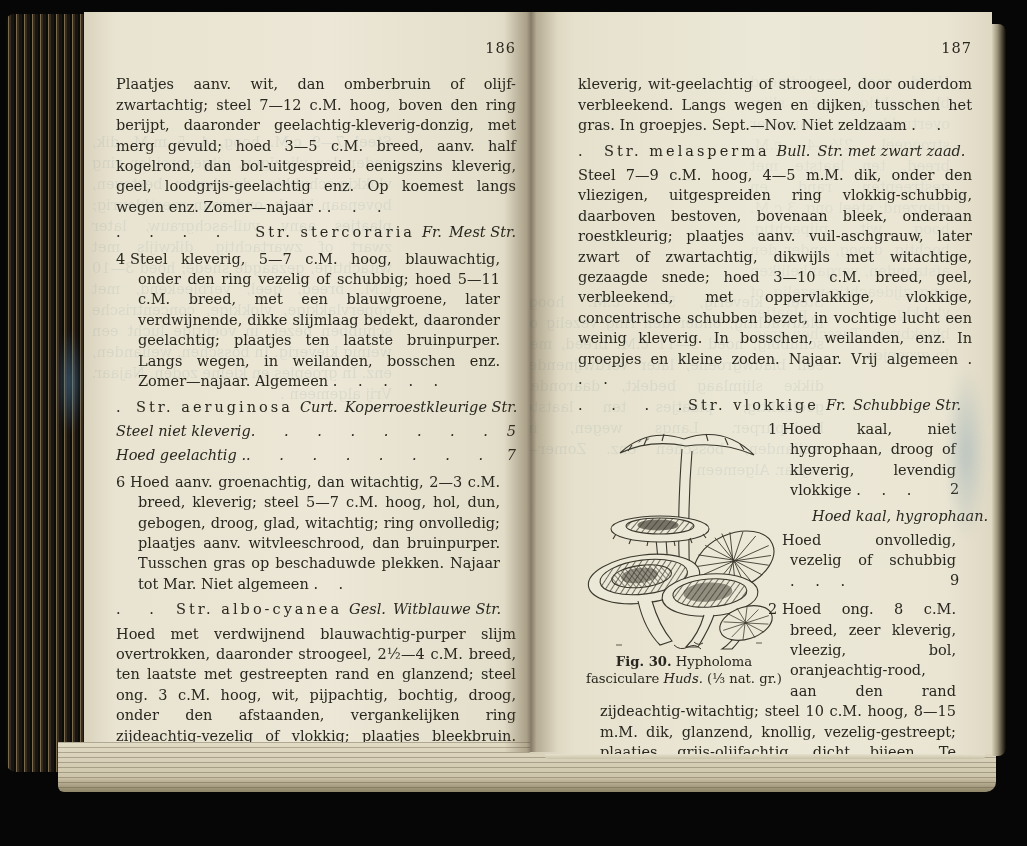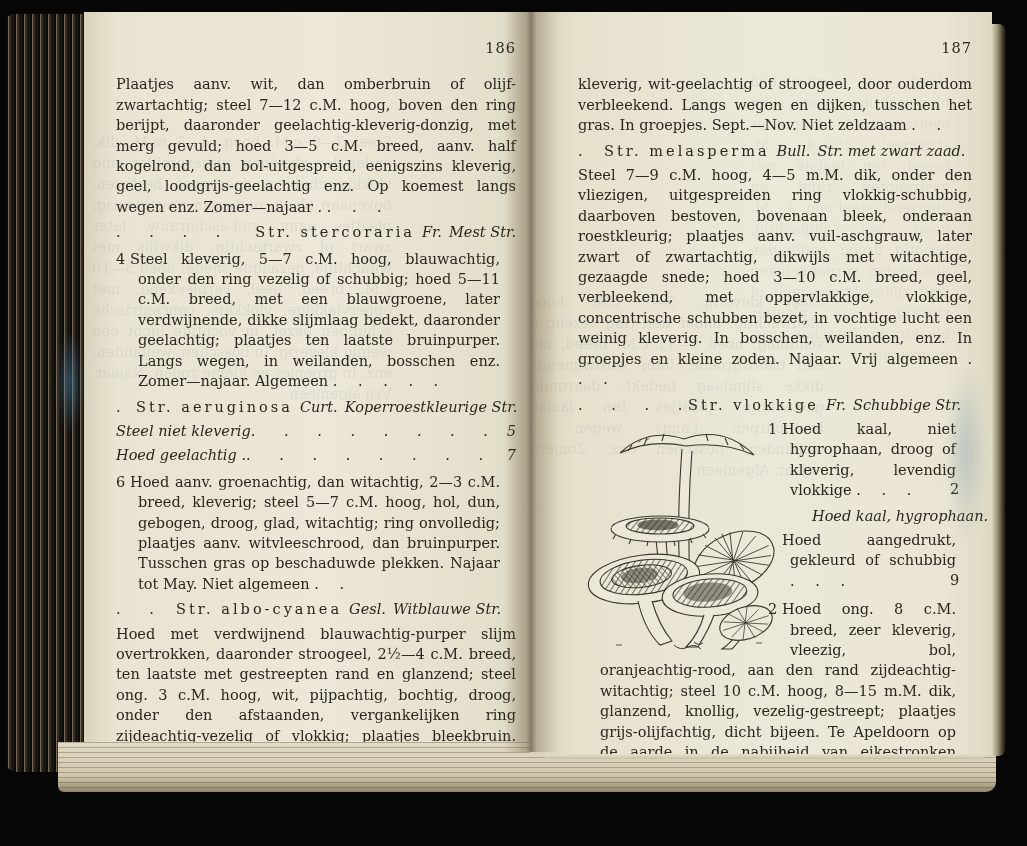--- a/index.html
+++ b/index.html
@@ -106,21 +106,21 @@
 
 
     <div class="keyline">
       <span class="ktext">Hoed geelachtig .</span>
         <span class="gap"></span>
       <span class="fdots">. . . . . . . . . . . . . . . . . . . . . . . . . . . . . . . . . . .</span>
       <span class="knum">7</span>
     </div>
 
     <div class="entry">
-      <span class="enum-l">6</span><span>Hoed aanv. groenachtig, dan witachtig, 2—3 c.M. breed, kleverig; steel 5—7 c.M. hoog, hol, dun, gebogen, droog, glad, witachtig; ring onvolledig; plaatjes aanv. witvleeschrood, dan bruinpurper. Tusschen gras op beschaduwde plekken. Najaar tot May. Niet algemeen</span> <span class="idots">. .</span>
+      <span class="enum-l">6</span><span>Hoed aanv. groenachtig, dan witachtig, 2—3 c.M. breed, kleverig; steel 5—7 c.M. hoog, hol, dun, gebogen, droog, glad, witachtig; ring onvolledig; plaatjes aanv. witvleeschrood, dan bruinpurper. Tusschen gras op beschaduwde plekken. Najaar tot Mar. Niet algemeen</span> <span class="idots">. .</span>
     </div>
 
     <div class="spline">
       <span class="fdots" style="flex:0 0 60px;">. . . . . . . . . . . . . . . . . . . . . . . . . . . . . . . . . . .</span>
       <span class="spname">Str. albo-cyanea</span>
         <span class="gap"></span>
       <span class="it">Gesl.</span>
         <span class="gap"></span>
       <span class="it">Witblauwe Str.</span>
     </div>
@@ -205,35 +205,41 @@
           <path d="M152,212 C148,220 142,226 136,230 l10,0 c6,-6 10,-12 14,-18" fill="#ece8d7"></path>
           <g transform="rotate(-18 160 204)">
             <ellipse cx="160" cy="204" rx="27" ry="16" fill="#ece8d7"></ellipse>
             <path d="M136,204 L184,204 M139,196 L181,212 M146,190 L174,218 M156,187 L164,221 M166,189 L152,219 M176,195 L142,213" stroke-width=".7"></path>
           </g>
 
           <path d="M88,226 q6,6 14,2 q7,-4 13,2 M108,223 q4,4 9,1" stroke-width="1"></path>
           <path d="M30,226 h6 M170,224 h6" stroke-width=".8"></path>
         </g>
       </svg>
+      <figcaption class="figcap">
+        <span style="font-weight:bold;">Fig. 30.</span>
+        <span>Hypholoma fasciculare</span>
+        <span class="it">Huds.</span>
+        <span>(⅓ nat. gr.)</span>
+      </figcaption>
     </figure>
 
     <div class="keyblock">
       <div class="entry" style="margin-top:2px;">
         <span class="enum-l">1</span><span>Hoed kaal, niet hygrophaan, droog of kleverig, levendig vlokkige</span> <span class="idots">. . .</span>
         <span class="tnum">2</span>
       </div>
       <div class="keyline" style="padding-left:22px;">
         <span class="ktext">Hoed kaal, hygrophaan</span>
           <span class="gap"></span>
         <span class="fdots">. . . . . . . . . . . . . . . . . . . . . . . . . . . . . . . . . . .</span>
         <span class="knum">7</span>
       </div>
       <div class="entry" style="margin-top:0;">
-        <span class="enum-l"></span><span>Hoed aangedrukt, gekleurd of schubbig</span> <span class="idots">. . .</span>
+        <span class="enum-l"></span><span>Hoed onvolledig, vezelig of schubbig</span> <span class="idots">. . .</span>
         <span class="tnum">9</span>
       </div>
       <div class="entry">
         <span class="enum-l">2</span><span>Hoed ong. 8 c.M. breed, zeer kleverig, vleezig, bol, oranjeachtig-rood, aan den rand zijdeachtig-witachtig; steel 10 c.M. hoog, 8—15 m.M. dik, glanzend, knollig, vezelig-gestreept; plaatjes grijs-olijfachtig, dicht bijeen. Te Apeldoorn op de aarde in de nabijheid van eikestronken aangetroffen</span> 
       </div>
     </div>
 
   </div>
 
   <div class="spine"></div>

